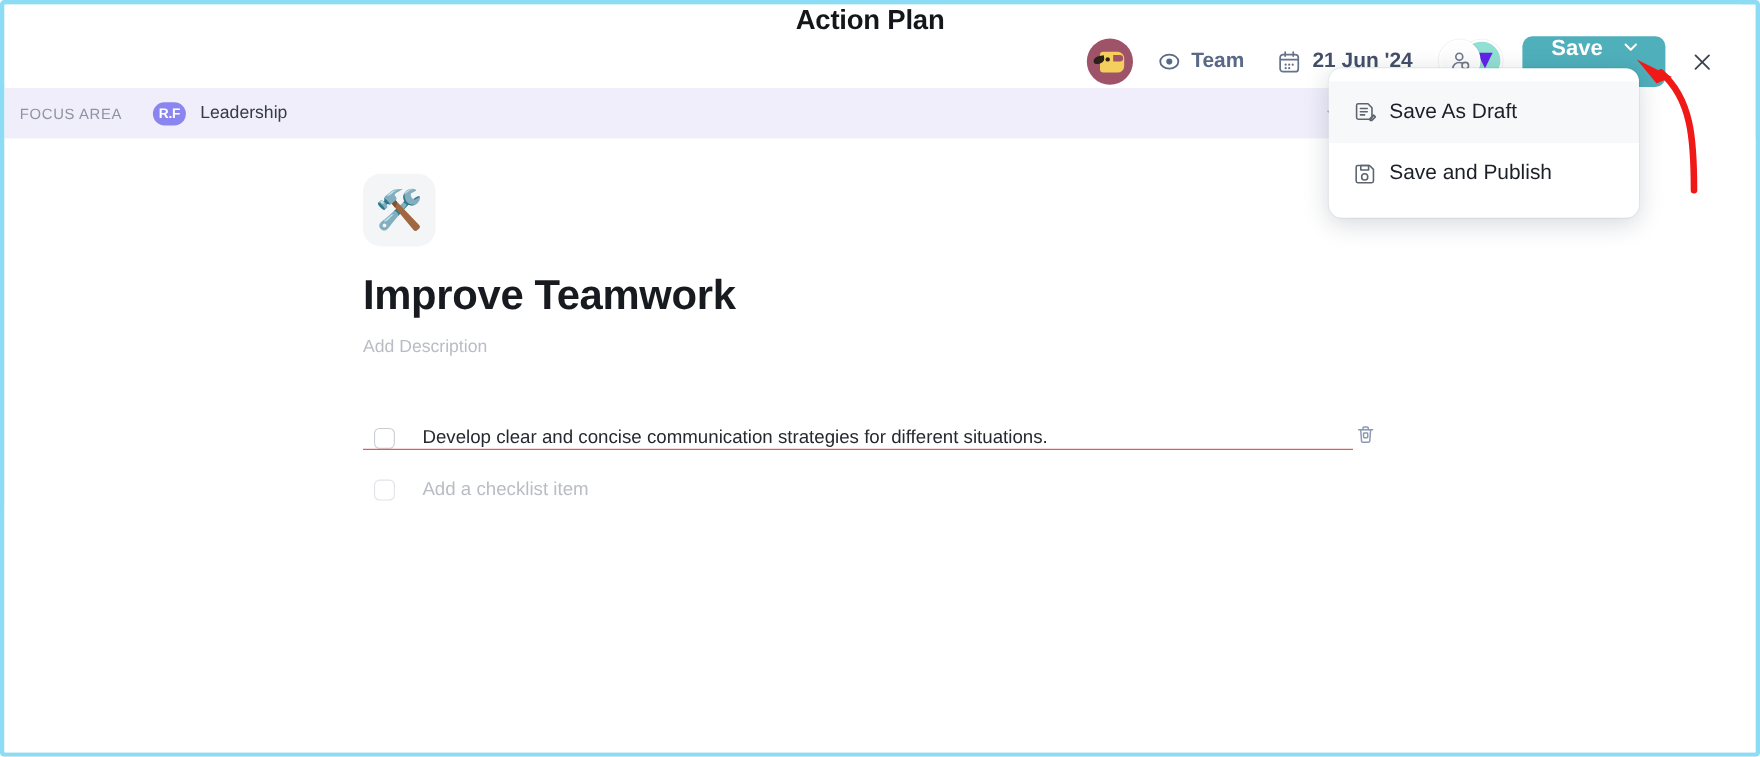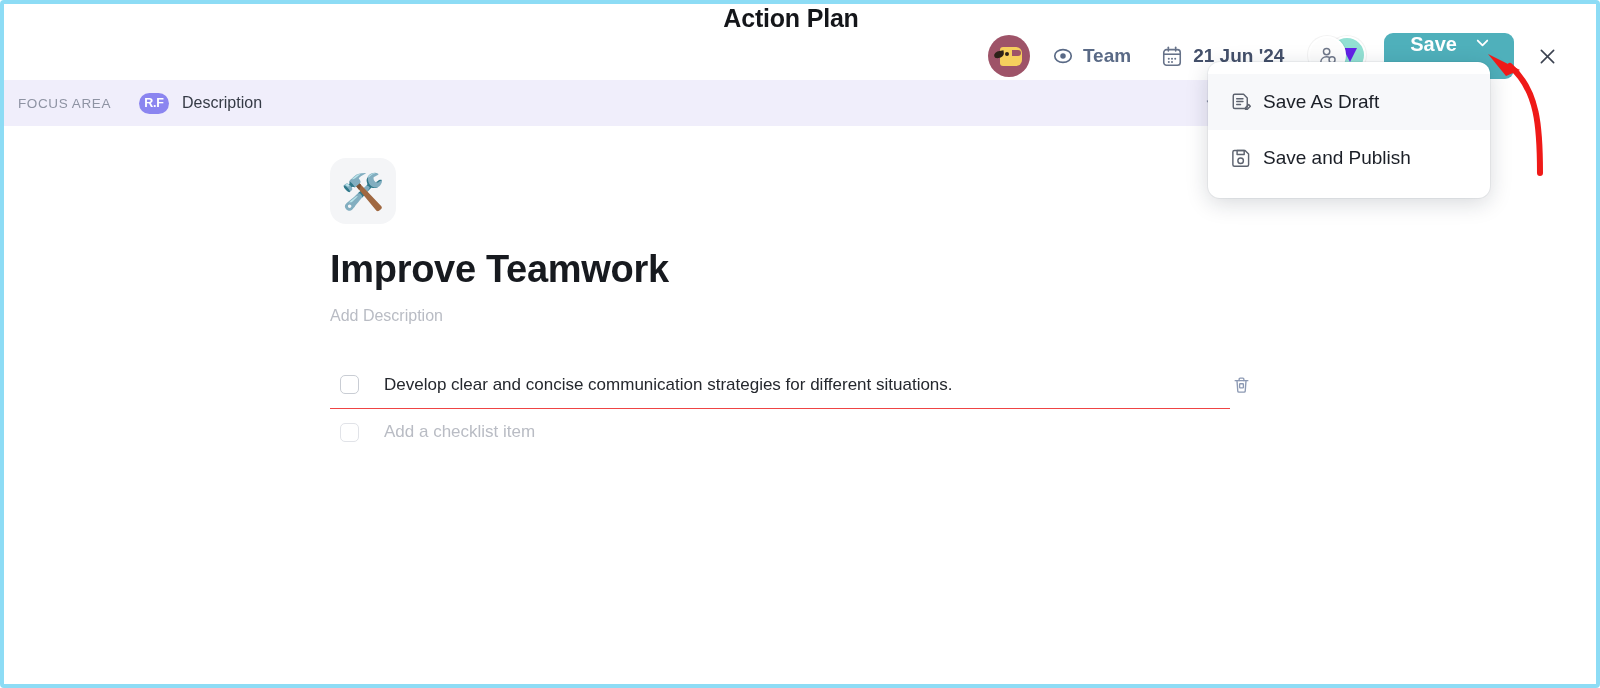--- a/index.html
+++ b/index.html
@@ -267,21 +267,21 @@
     font-size: 16px;
     color: #b9bcc4;
     cursor: text;
   }
 
   
   #checklist { margin-top: 36px; width: 900px; }
 
   .checklist-row {
     display: flex;
-    align-items: center;
+    align-items: flex-end;
     height: 47px;
     position: relative;
   }
   .checklist-row + .checklist-row { border-top: 1px solid #ef4444; }
 
   .checkbox {
     width: 19px; height: 19px;
     border: 1.6px solid #c9cdd4;
     border-radius: 5px;
     background: #ffffff;
@@ -422,21 +422,21 @@
       </div>
 
     </div>
   </div>
 
   <div id="focus-area-band">
     <span id="focus-area-caption">FOCUS AREA</span>
 
     <div id="focus-area-chip">
       <span id="focus-area-badge">R.F</span>
-      <span id="focus-area-name">Description</span>
+      <span id="focus-area-name">Leadership</span>
     </div>
 
     <div id="focus-area-controls">
       <div class="fa-ctl">
         <svg width="18" height="18" viewBox="0 0 24 24" fill="none" stroke="#8e93a8" stroke-width="2" stroke-linecap="round" stroke-linejoin="round">
           <polyline points="6 9.5 12 15.5 18 9.5"></polyline>
         </svg>
       </div>
       <div class="fa-ctl">
         <svg width="17" height="17" viewBox="0 0 24 24" fill="none" stroke="#8e93a8" stroke-width="1.9" stroke-linecap="round">

